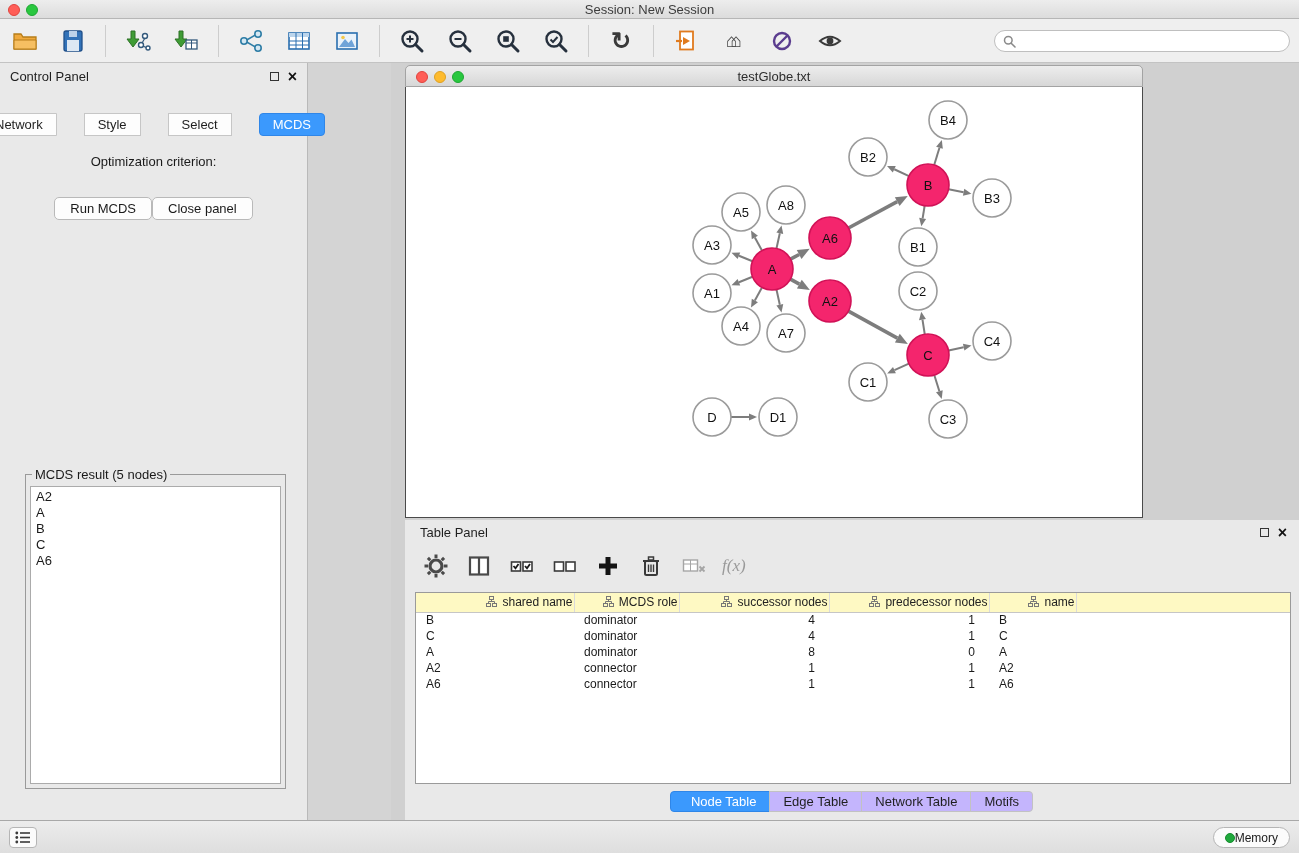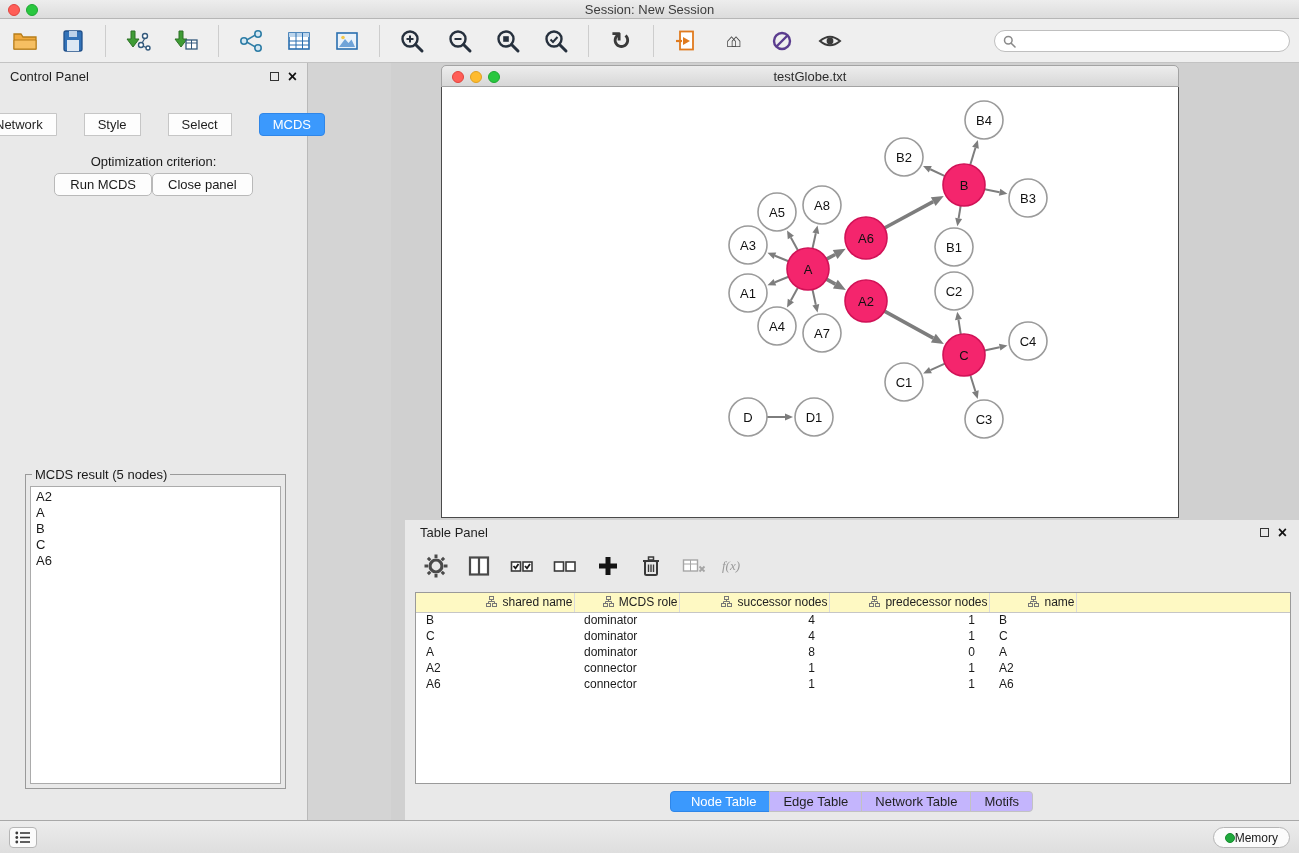--- a/index.html
+++ b/index.html
@@ -35,41 +35,41 @@
   .cp-tabs{display:flex;justify-content:center;margin-top:22px;gap:28px;}
   .cp-tab{font-size:13px;padding:3px 13px;background:#fdfdfd;border:1px solid #c6c6c6;margin-left:-1px;color:#1f1f1f;}
   .cp-tab:first-child{border-radius:5px 0 0 5px;}
   .cp-tab:last-child{border-radius:0 5px 5px 0;}
   .cp-tab.active{background:#3b99fd;border-color:#2f86e8;color:#fff;border-radius:4px;}
   .cp-opt-label{text-align:center;margin-top:18px;font-size:13px;}
   .cp-select{position:relative;margin:5px auto 0;width:313px;height:24px;background:#fff;border:1px solid #b9b9b9;border-radius:5px;font-size:13px;line-height:22px;padding-left:9px;cursor:default;}
   .cp-select .stepper{position:absolute;right:1px;top:1px;width:19px;height:20px;border-radius:0 4px 4px 0;background:linear-gradient(#6cb1f9,#2f7de8);display:flex;flex-direction:column;align-items:center;justify-content:center;}
   .stepper .up{width:0;height:0;border-left:4px solid transparent;border-right:4px solid transparent;border-bottom:5px solid #fff;}
   .stepper .down{width:0;height:0;border-left:4px solid transparent;border-right:4px solid transparent;border-top:5px solid #fff;margin-top:3px;}
-  .cp-buttons{display:flex;justify-content:center;gap:0;margin-top:4px;}
+  .cp-buttons{display:flex;justify-content:center;gap:0;margin-top:28px;}
   .cp-btn{background:#fdfdfd;border:1px solid #b9b9b9;border-radius:5px;font-size:13px;padding:3px 15px;font-family:"Liberation Sans",sans-serif;color:#1a1a1a;}
   .cp-fieldset{position:absolute;left:13px;right:9px;top:392px;bottom:19px;border:1px solid #9a9a9a;margin:12px;padding:4px 4px 4px 4px;}
   .cp-fieldset legend{font-size:13px;padding:0 3px;margin-left:2px;color:#1a1a1a;}
   .result-box{width:100%;height:100%;background:#fff;border:1px solid #ababab;padding:2px 5px;font-size:13px;overflow:hidden;}
   .result-item{height:16px;line-height:16px;}
   
   .desktop{position:absolute;top:63px;left:391px;right:0;bottom:33px;background:#d0d0d0;}
-  .net-window{position:absolute;left:14px;top:2px;width:738px;margin-left:36px;}
+  .net-window{position:absolute;left:14px;top:2px;width:738px;}
   .net-titlebar{position:relative;height:22px;background:linear-gradient(#ededed,#d7d7d7);border:1px solid #a3a3a3;border-radius:5px 5px 0 0;}
   .net-titlebar .tl{top:5px;}
   .net-titlebar .title{display:block;text-align:center;font-size:13px;line-height:21px;color:#2d2d2d;}
   .net-canvas{height:431px;background:#fff;border:1px solid #4a4a4a;border-top:none;}
   .net-canvas svg{display:block;}
   
   .table-panel{position:absolute;left:14px;right:0;top:457px;bottom:0;background:#e9e9e9;}
   .tp-header{position:relative;height:26px;line-height:26px;padding-left:15px;font-size:13px;color:#1f1f1f;}
   .tp-header .float-icon{right:30px;top:8px;}
   .tp-header .close-icon{right:12px;line-height:26px;}
   .tp-toolbar{height:40px;display:flex;align-items:center;gap:13px;padding-left:16px;}
-  .fx-label{font-family:"Liberation Serif",serif;font-style:italic;font-size:13px;color:#9a9a9a;}
+  .fx-label{font-family:"Liberation Serif",serif;font-style:italic;font-size:17px;color:#9a9a9a;}
   .tp-tablebox{position:absolute;left:10px;right:8px;top:72px;height:192px;background:#fff;border:1px solid #9a9a9a;overflow:hidden;}
   .tp-tablebox table{width:100%;border-collapse:collapse;table-layout:fixed;font-size:12px;}
   .tp-tablebox th{height:19px;background:#fef9c3;border-bottom:1px solid #c6c6c6;border-right:1px solid #dadada;font-weight:normal;font-size:12px;color:#222;text-align:right;overflow:hidden;white-space:nowrap;}
   .tp-tablebox th:last-child{border-right:none;}
   .tp-tablebox th svg{vertical-align:-1px;margin-right:5px;}
   .tp-tablebox td{height:16px;padding:0 2px 0 10px;white-space:nowrap;overflow:hidden;}
   .tp-tablebox td:nth-child(3),.tp-tablebox td:nth-child(4){text-align:right;padding-right:14px;}
   .tp-tabs{position:absolute;bottom:8px;left:0;right:0;display:flex;justify-content:center;}
   .tp-tab{font-size:13px;padding:2px 13px;background:#c4b5fd;border:1px solid #c2c2c2;margin-left:-1px;color:#1f1f1f;}
   .tp-tab:first-child{border-radius:4px 0 0 4px;}

